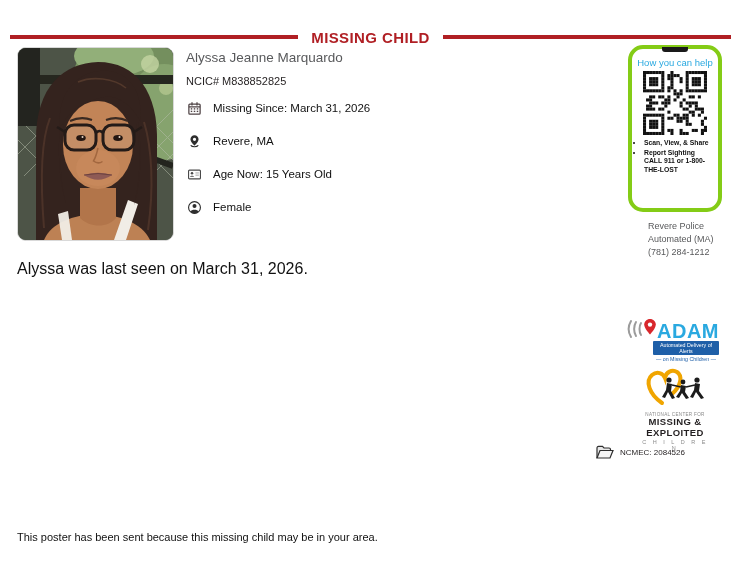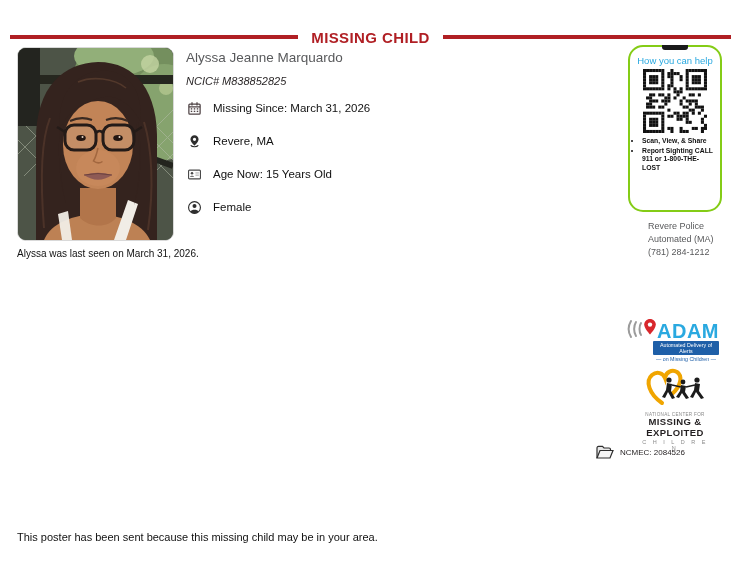--- a/index.html
+++ b/index.html
@@ -13,29 +13,29 @@
   .header .rule{flex:1;height:4px;background:#b01f24;}
   .header .title{margin:0 13px;font-size:15px;font-weight:700;color:#b01f24;
     letter-spacing:.4px;white-space:nowrap;}
   
   .photo{position:absolute;left:17px;top:47px;width:155px;height:192px;
     border-radius:9px;overflow:hidden;border:1px solid #d9d9d9;background:#555c4f;}
   .photo svg{display:block;}
   
   .details{position:absolute;left:186px;top:50px;width:300px;}
   .child-name{font-size:13.5px;color:#58595b;line-height:16px;}
-  .ncic{margin-top:9px;font-size:11px;color:#231f20;line-height:13px;font-style:italic;}
+  .ncic{margin-top:9px;font-size:11px;color:#231f20;line-height:13px;}
   .rows{margin-top:12px;display:flex;flex-direction:column;gap:17px;}
   .row{display:flex;align-items:center;height:16px;}
   .row .ric{width:16px;height:16px;flex:0 0 16px;display:flex;align-items:center;justify-content:center;}
   .row .rtx{margin-left:11px;font-size:11.5px;color:#111;}
-  .last-seen{position:absolute;left:17px;top:248px;font-size:10px;color:#111;}
+  .last-seen{position:absolute;left:17px;top:260px;font-size:16px;color:#111;}
   
   .phone{position:absolute;left:628px;top:45px;width:94px;height:167px;
-    background:#fff;border:2px solid #84cc16;border-radius:15px;box-sizing:border-box;}
+    background:#fff;border:4px solid #84cc16;border-radius:15px;box-sizing:border-box;}
   .notch{position:absolute;left:50%;top:-2px;transform:translateX(-50%);
     width:26px;height:5px;background:#1a1a1a;border-radius:0 0 3px 3px;}
   .phone-head{margin-top:8px;text-align:center;font-size:9.5px;color:#2aa9e0;}
   .qr-wrap{width:64px;height:64px;margin:3px auto 0 auto;}
   .qr-wrap svg{display:block;}
   .phone-list{margin:4px 0 0 0;padding:0 4px 0 12px;list-style:disc;}
   .phone-list li{font-size:6.8px;font-weight:700;color:#111;line-height:8.6px;margin-bottom:1px;}
   
   .agency{position:absolute;left:648px;top:220px;font-size:9px;color:#58595b;line-height:13px;}
   

